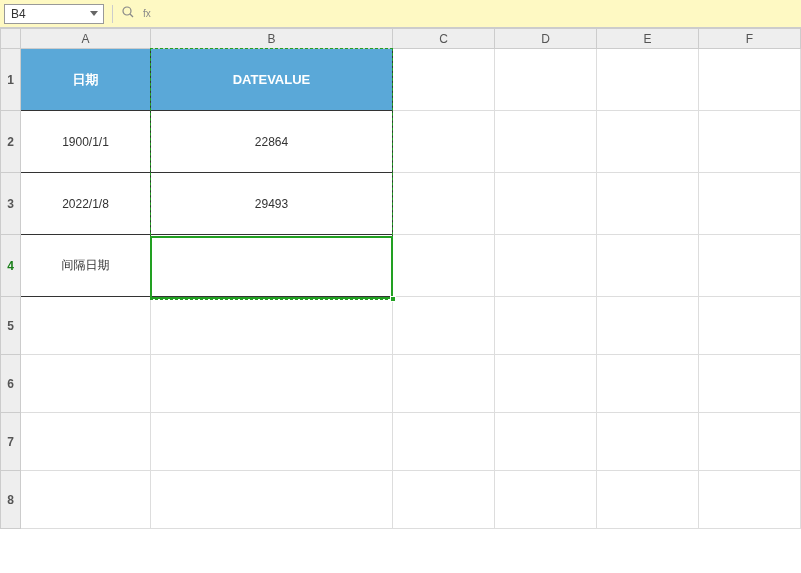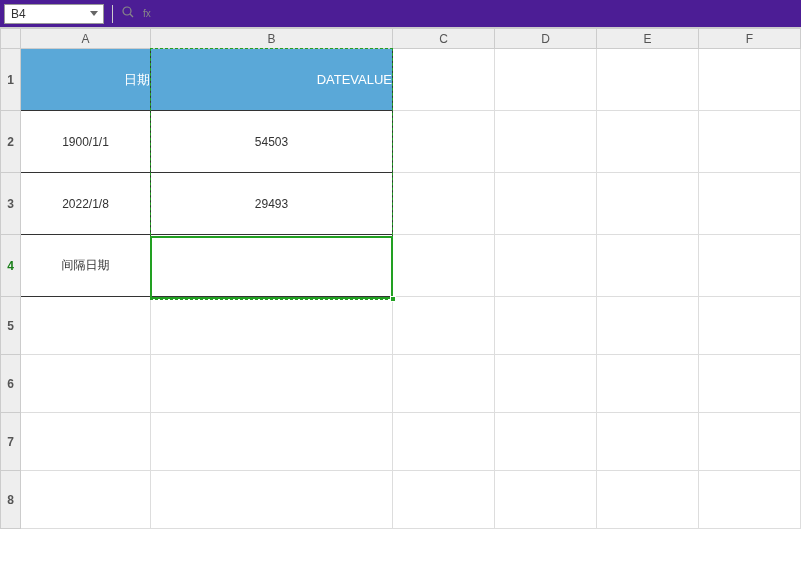--- a/index.html
+++ b/index.html
@@ -5,21 +5,21 @@
   * { box-sizing: border-box; margin: 0; padding: 0; }
   body {
     font-family: Arial, "Microsoft YaHei", sans-serif;
     font-size: 12px;
     background: #fff;
     color: #333;
     overflow: hidden;
   }
   .toolbar {
     height: 28px;
-    background: #4c1d95;
+    background: #fef9c3;
     border-bottom: 1px solid #ccc;
     display: flex;
     align-items: center;
     padding: 0 4px;
     gap: 8px;
   }
   .name-box {
     width: 100px;
     height: 20px;
     border: 1px solid #999;
@@ -111,23 +111,23 @@
     font-size: 12px;
     padding: 0;
     position: relative;
   }
   td.cell.short {
     height: 58px;
   }
   td.header-cell {
     background: #5aa8d8;
     color: #fff;
-    font-weight: normal;
+    font-weight: bold;
     border: 1px solid #333;
-    text-align: right;
+    text-align: center;
     vertical-align: middle;
     height: 62px;
     font-size: 13px;
   }
   td.data-bordered {
     border: 1px solid #333;
     text-align: center;
     vertical-align: middle;
     font-size: 12px;
   }
@@ -197,21 +197,21 @@
       <td class="header-cell">日期</td>
       <td class="header-cell">DATEVALUE</td>
       <td class="cell"></td>
       <td class="cell"></td>
       <td class="cell"></td>
       <td class="cell"></td>
     </tr>
     <tr>
       <th class="row-head">2</th>
       <td class="cell data-bordered">1900/1/1</td>
-      <td class="cell data-bordered">54503</td>
+      <td class="cell data-bordered">22864</td>
       <td class="cell"></td>
       <td class="cell"></td>
       <td class="cell"></td>
       <td class="cell"></td>
     </tr>
     <tr>
       <th class="row-head">3</th>
       <td class="cell data-bordered">2022/1/8</td>
       <td class="cell data-bordered">29493</td>
       <td class="cell"></td>

